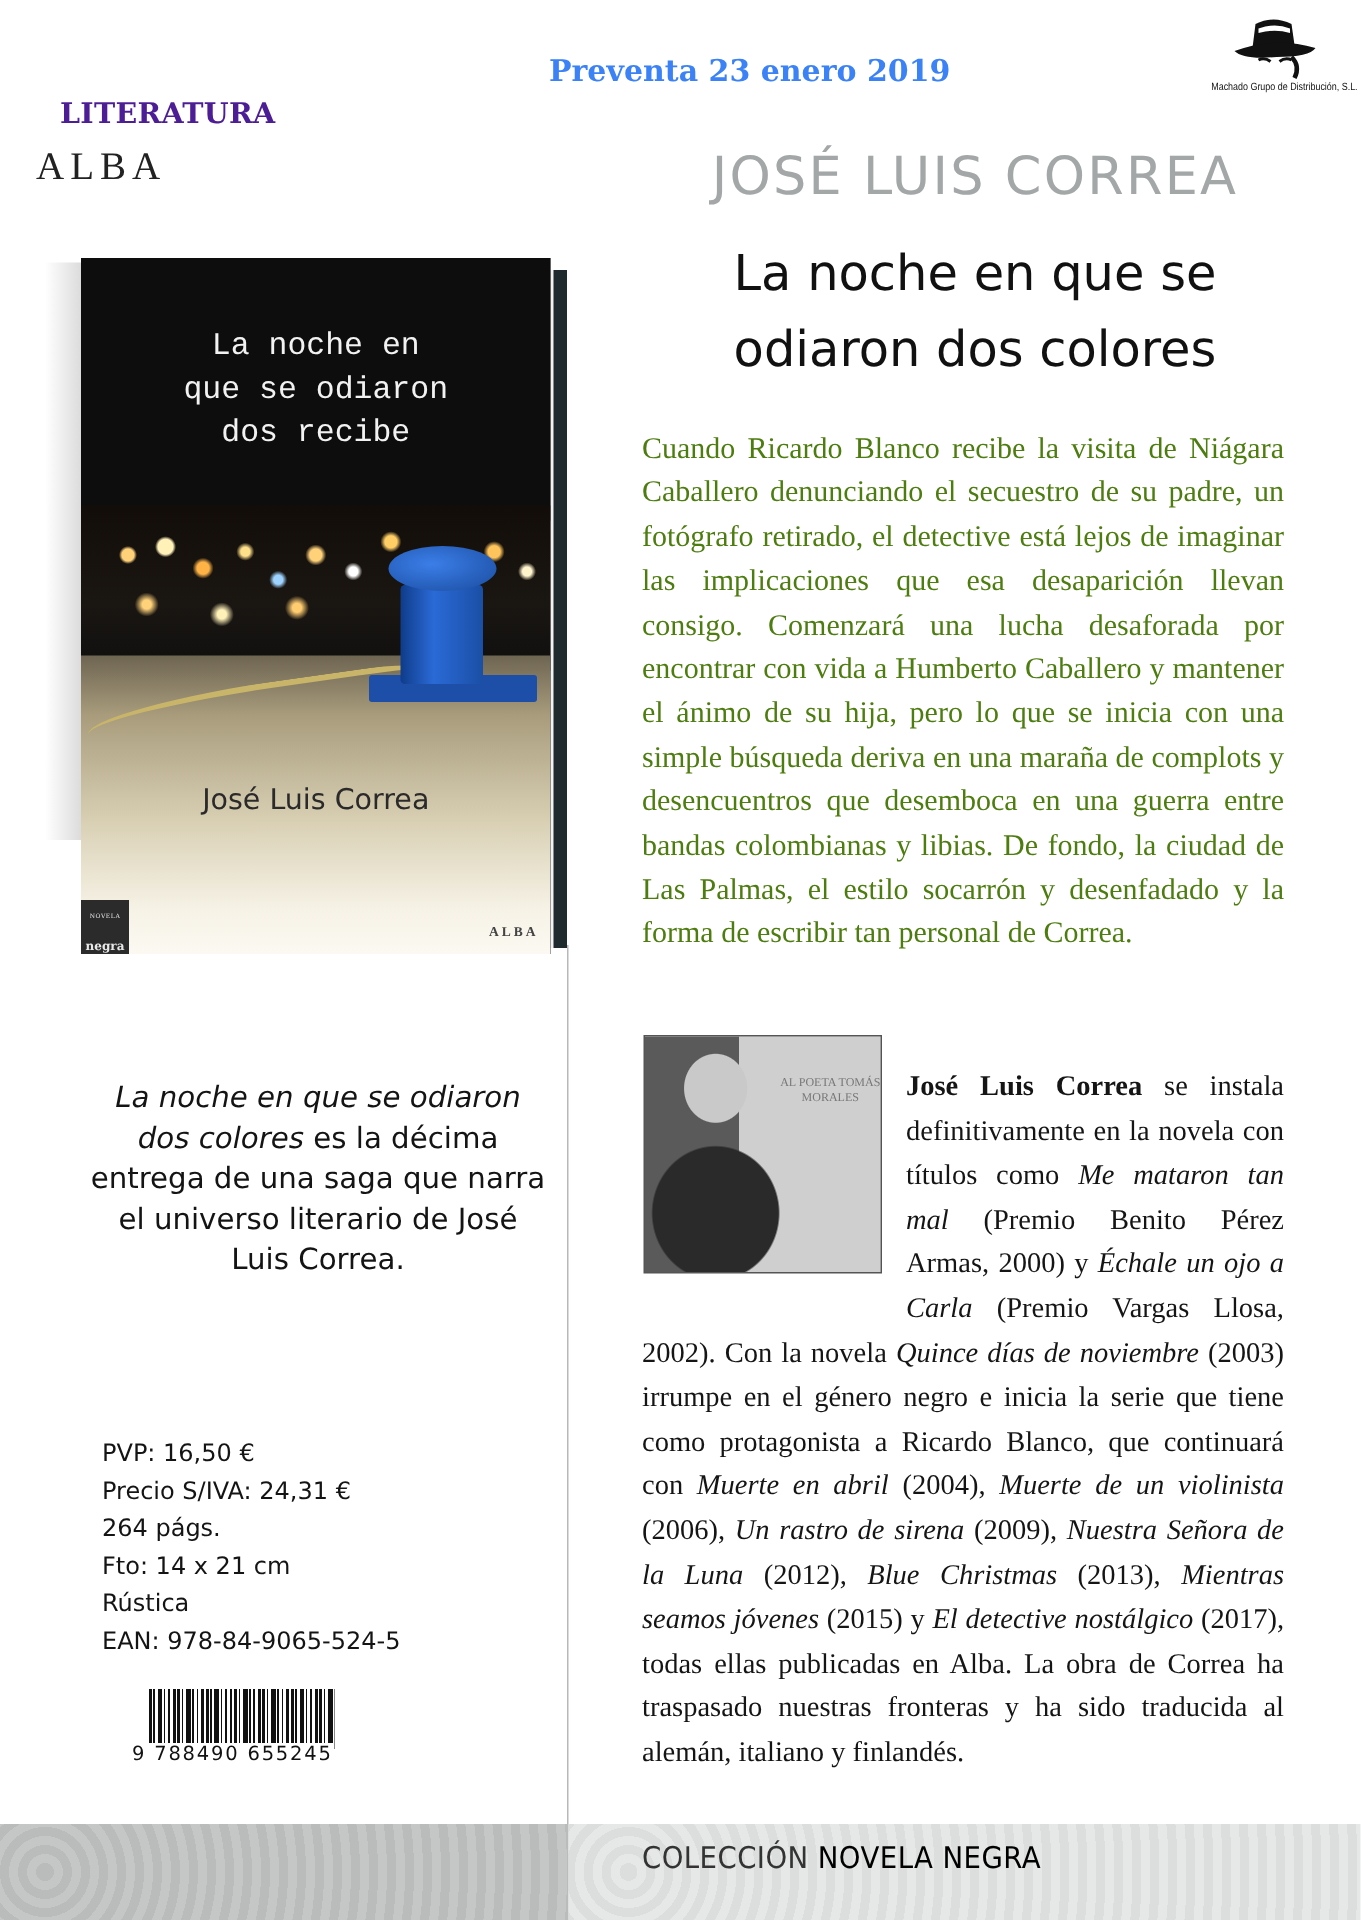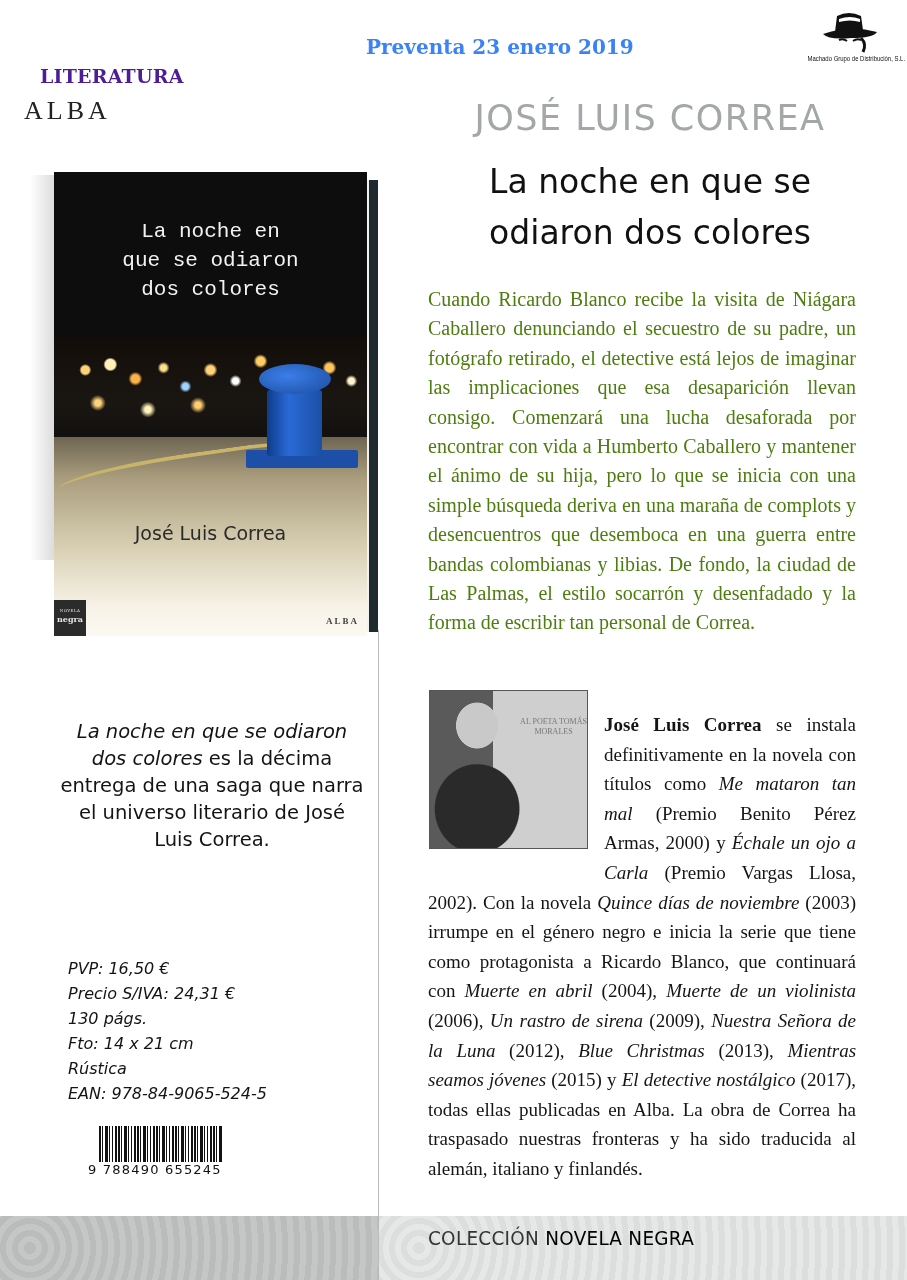--- a/index.html
+++ b/index.html
@@ -45,32 +45,32 @@
   }
   .cover-dock { position: absolute; left: 0; top: 265px; width: 100%; height: 199px; background: linear-gradient(to bottom, #6e6552 0%, #a89c7c 20%, #d8cfb3 55%, #f6f2e6 85%, #fbf9f2 100%); }
   .cover-bollard-base { position: absolute; left: 192px; top: 278px; width: 112px; height: 18px; background: #1d4ea8; border-radius: 2px; }
   .cover-bollard { position: absolute; left: 213px; top: 218px; width: 55px; height: 66px; background: linear-gradient(to right, #0f3c8a, #2a6ad6 40%, #1b4fa6); border-radius: 3px; }
   .cover-bollard-cap { position: absolute; left: 205px; top: 192px; width: 72px; height: 30px; background: radial-gradient(ellipse at 40% 40%, #3b7ee8, #1a4c9f); border-radius: 50%; }
   .cover-rope { position: absolute; left: 0; top: 268px; width: 230px; height: 30px; border-top: 4px solid #c9b56a; border-radius: 60% 20% 0 0; transform: rotate(-8deg); transform-origin: right top; }
   .cover-title { position: absolute; left: 0; top: 45px; width: 100%; text-align: center; font-family: Liberation Mono, monospace; font-size: 21px; line-height: 29px; color: #f2f2f2; }
   .cover-author { position: absolute; left: 0; top: 350px; width: 100%; text-align: center; font-family: "DejaVu Sans", sans-serif; font-size: 19px; color: #2a2a2a; }
   .cover-badge { position: absolute; left: 0; top: 428px; width: 32px; height: 36px; background: #2b2b2b; color: #e8e8e8; text-align: center; font-family: "DejaVu Serif", serif; }
   .cover-badge .b1 { font-size: 4px; letter-spacing: 0.4px; padding-top: 8px; display: block; }
-  .cover-badge .b2 { font-size: 8px; font-weight: bold; display: block; margin-top: 1px; }
+  .cover-badge .b2 { font-size: 8px; font-weight: bold; display: block; margin-top: 12px; }
   .cover-alba { position: absolute; right: 8px; top: 444px; font-family: "Liberation Serif", serif; font-size: 9px; letter-spacing: 2px; color: #444; font-weight: bold; }
 
   
   .vdivider { left: 378px; top: 630px; width: 1px; height: 586px; background: #b8b8b8; }
 
   
   .blurb { left: 58px; top: 718px; width: 308px; text-align: center; font-family: "DejaVu Sans", sans-serif; font-size: 19.5px; line-height: 27px; color: #141414; }
   .blurb i { font-style: italic; }
 
   
-  .specs { left: 68px; top: 956px; font-family: "DejaVu Sans", sans-serif; font-size: 16px; line-height: 25px; color: #141414; font-style: italic; }
+  .specs { left: 68px; top: 956px; font-family: "DejaVu Sans", sans-serif; font-size: 16px; line-height: 25px; color: #141414; }
   .specs div { white-space: nowrap; }
 
   
   .barcode { left: 62px; top: 1124px; width: 135px; height: 58px; margin-left: 26px; }
   .barcode-bars { position: absolute; left: 11px; top: 2px; width: 124px; height: 40px; background:
       repeating-linear-gradient(to right,
         #111 0 2px, transparent 2px 3px, #111 3px 4px, transparent 4px 6px,
         #111 6px 9px, transparent 9px 10px, #111 10px 11px, transparent 11px 13px,
         #111 13px 14px, transparent 14px 16px, #111 16px 18px, transparent 18px 19px); }
   .barcode-digits { position: absolute; left: 0; top: 38px; font-family: "DejaVu Sans", sans-serif; font-size: 13px; letter-spacing: 1.2px; color: #111; background: #fff; white-space: nowrap; }
@@ -130,38 +130,38 @@
   <div class="cover-sky"></div>
   <div class="cover-lights"></div>
   <div class="cover-dock"></div>
   <div class="cover-rope"></div>
   <div class="cover-bollard-base"></div>
   <div class="cover-bollard"></div>
   <div class="cover-bollard-cap"></div>
   <div class="cover-title">
     <div>La noche en</div>
     <div>que se odiaron</div>
-    <div>dos colores</div>
+    <div>dos recibe</div>
   </div>
   <div class="cover-author">José Luis Correa</div>
   <div class="cover-badge">
     <span class="b1">NOVELA</span>
     <span class="b2">negra</span>
   </div>
   <div class="cover-alba">ALBA</div>
 </div>
 
 <div class="abs vdivider"></div>
 
 <div class="abs blurb"><i>La noche en que se odiaron dos colores</i><span> es la décima entrega de una saga que narra el universo literario de José Luis Correa.</span></div>
 
 <div class="abs specs">
   <div>PVP: 16,50 €</div>
   <div>Precio S/IVA: 24,31 €</div>
-  <div>130 págs.</div>
+  <div>264 págs.</div>
   <div>Fto: 14 x 21 cm</div>
   <div>Rústica</div>
   <div>EAN: 978-84-9065-524-5</div>
 </div>
 
 <div class="abs barcode">
   <div class="barcode-bars"></div>
   <div class="barcode-digits">9 788490 655245</div>
 </div>
 

